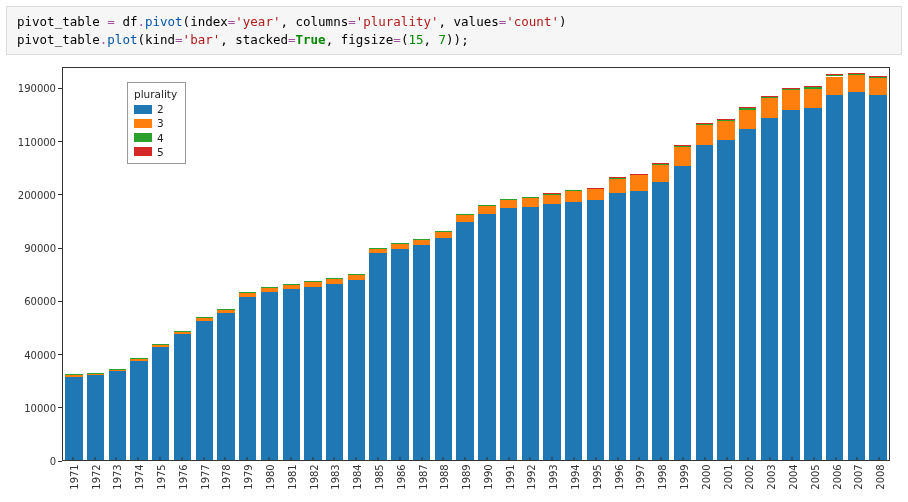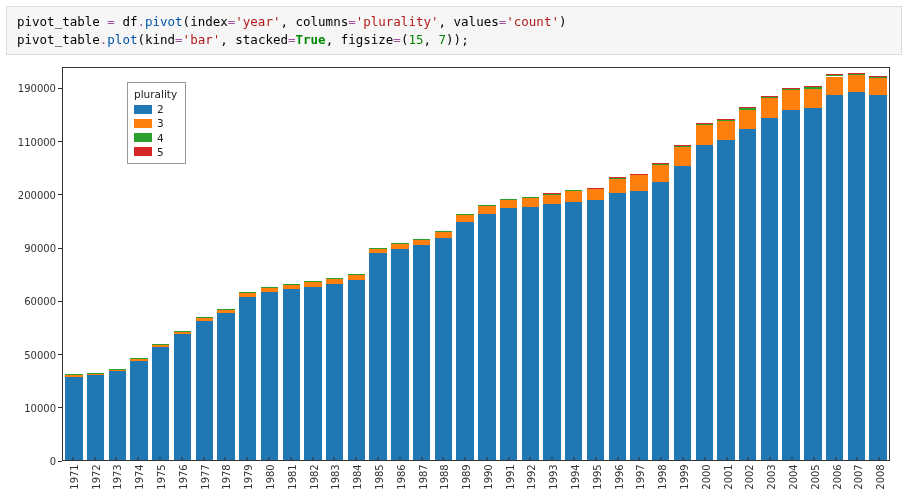--- a/index.html
+++ b/index.html
@@ -125,21 +125,21 @@
 
 <div class="code-cell"><span id="code-line1"><span class="c-name">pivot_table </span><span class="c-op">= </span><span class="c-name">df</span><span class="c-op">.</span><span class="c-call">pivot</span><span class="c-name">(index</span><span class="c-op">=</span><span class="c-str">'year'</span><span class="c-name">, columns</span><span class="c-op">=</span><span class="c-str">'plurality'</span><span class="c-name">, values</span><span class="c-op">=</span><span class="c-str">'count'</span><span class="c-name">)</span></span>
 <span id="code-line2"><span class="c-name">pivot_table</span><span class="c-op">.</span><span class="c-call">plot</span><span class="c-name">(kind</span><span class="c-op">=</span><span class="c-str">'bar'</span><span class="c-name">, stacked</span><span class="c-op">=</span><span class="c-kw">True</span><span class="c-name">, figsize</span><span class="c-op">=</span><span class="c-name">(</span><span class="c-num">15</span><span class="c-name">, </span><span class="c-num">7</span><span class="c-name">));</span></span></div>
 
 <div class="chart-wrap">
   <div class="y-ticks" id="y-ticks">
       <div class="y-tick" style="bottom: 0%;">0</div>
       <div class="y-tick-mark" style="bottom: calc(0% - 0.5px);"></div>
       <div class="y-tick" style="bottom: 13.5135%;">10000</div>
       <div class="y-tick-mark" style="bottom: calc(13.5135% - 0.5px);"></div>
-      <div class="y-tick" style="bottom: 27.027%;">50000</div>
+      <div class="y-tick" style="bottom: 27.027%;">40000</div>
       <div class="y-tick-mark" style="bottom: calc(27.027% - 0.5px);"></div>
       <div class="y-tick" style="bottom: 40.5405%;">60000</div>
       <div class="y-tick-mark" style="bottom: calc(40.5405% - 0.5px);"></div>
       <div class="y-tick" style="bottom: 54.0541%;">90000</div>
       <div class="y-tick-mark" style="bottom: calc(54.0541% - 0.5px);"></div>
       <div class="y-tick" style="bottom: 67.5676%;">200000</div>
       <div class="y-tick-mark" style="bottom: calc(67.5676% - 0.5px);"></div>
       <div class="y-tick" style="bottom: 81.0811%;">110000</div>
       <div class="y-tick-mark" style="bottom: calc(81.0811% - 0.5px);"></div>
       <div class="y-tick" style="bottom: 94.5946%;">190000</div>

